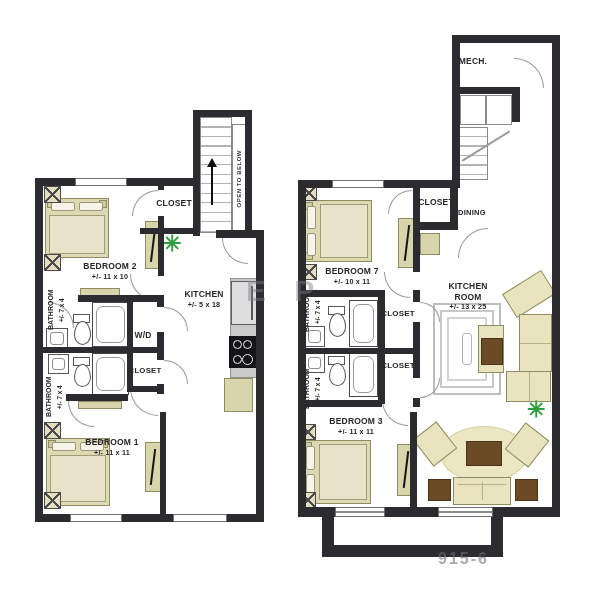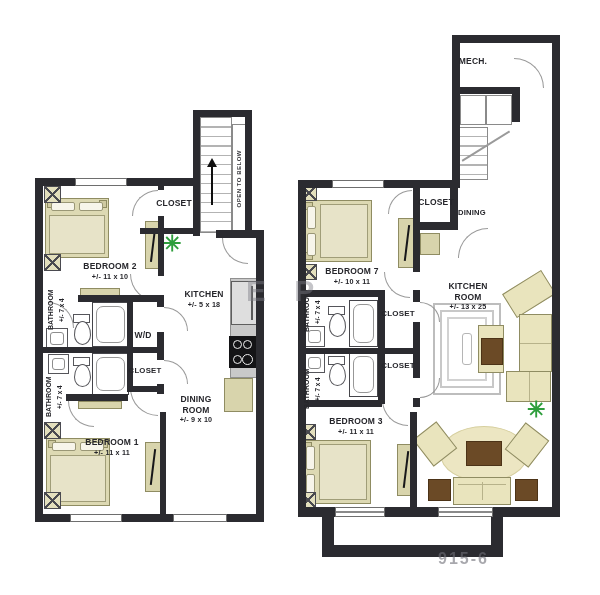--- a/index.html
+++ b/index.html
@@ -161,24 +161,20 @@
     <i class="burner" style="right:4px;top:4px;width:7px;height:7px"></i>
     <i class="burner" style="left:4px;bottom:4px;width:7px;height:7px"></i>
     <i class="burner" style="right:3px;bottom:3px;width:9px;height:9px"></i>
   </div>
   <div class="cab" style="left:224px;top:378px;width:27px;height:32px"></div>
   <div class="rlabel" style="left:181px;top:289px;width:46px">
     <div>KITCHEN</div>
     <div class="dims">+/- 5 x 18</div>
   </div>
 
-  <div class="rlabel" style="left:166px;top:394px;width:60px">
-    <div>DINING ROOM</div>
-    <div class="dims">+/- 9 x 10</div>
-  </div>
 
   <div class="rlabel" style="left:80px;top:437px;width:64px">
     <div>BEDROOM 1</div>
     <div class="dims">+/- 11 x 11</div>
   </div>
   <div class="bed" style="left:46px;top:438px;width:64px;height:68px">
     <i class="post" style="left:1px;top:1px"></i>
     <i class="post" style="right:1px;top:1px"></i>
     <i class="pillow" style="left:5px;top:3px;width:24px;height:9px"></i>
     <i class="pillow" style="right:5px;top:3px;width:24px;height:9px"></i>

